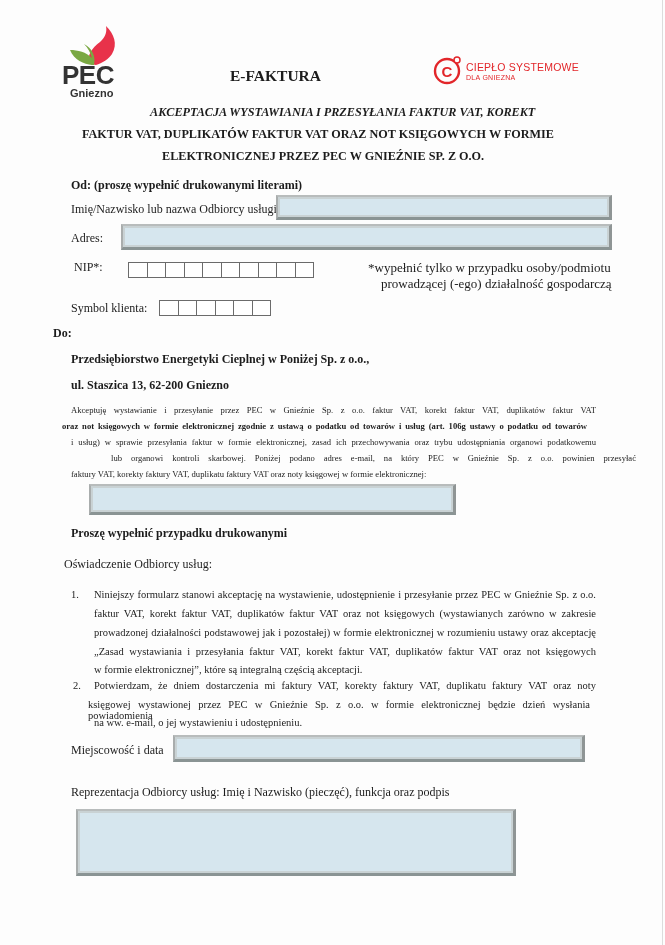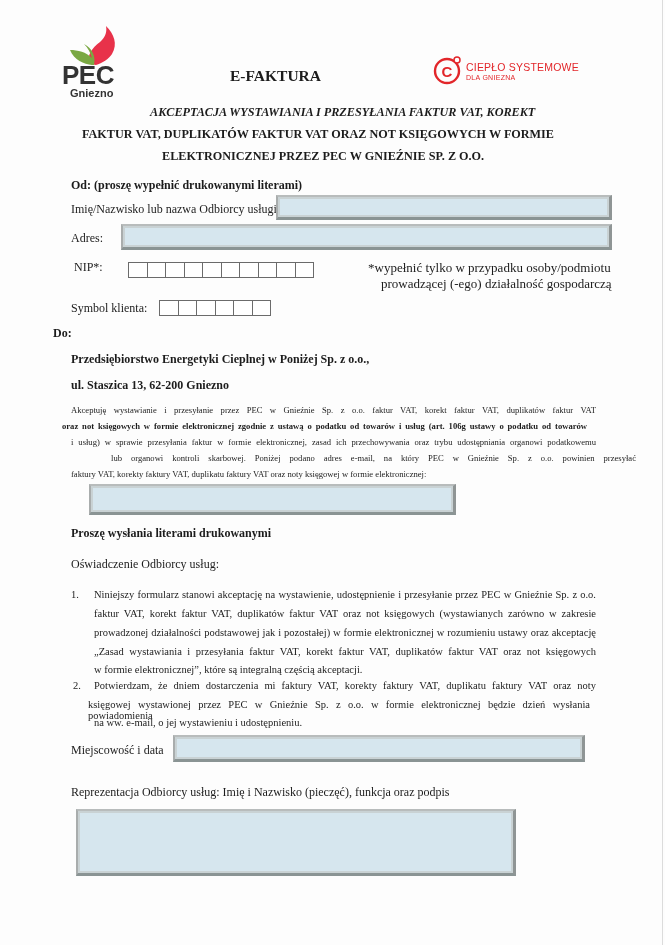--- a/index.html
+++ b/index.html
@@ -117,23 +117,23 @@
 <div class="abs label bold" style="left:71px; top:378px;">ul. Staszica 13, 62-200 Gniezno</div>
 
 <div class="abs small" style="left:71px; top:402px; width:525px;">Akceptuję wystawianie i przesyłanie przez PEC w Gnieźnie Sp. z o.o. faktur VAT, korekt faktur VAT, duplikatów faktur VAT</div>
 <div class="abs small" style="left:62px; top:418px; width:525px;font-weight:bold;">oraz not księgowych w formie elektronicznej zgodnie z ustawą o podatku od towarów i usług (art. 106g ustawy o podatku od towarów</div>
 <div class="abs small" style="left:71px; top:434px; width:525px;">i usług) w sprawie przesyłania faktur w formie elektronicznej, zasad ich przechowywania oraz trybu udostępniania organowi podatkowemu</div>
 <div class="abs small" style="left:71px; top:450px; width:525px;margin-left:40px;">lub organowi kontroli skarbowej. Poniżej podano adres e-mail, na który PEC w Gnieźnie Sp. z o.o. powinien przesyłać</div>
 <div class="abs small last" style="left:71px; top:466px; width:525px;">faktury VAT, korekty faktury VAT, duplikatu faktury VAT  oraz noty księgowej w formie elektronicznej:</div>
 
 <div class="field" style="left:89px; top:484px; width:367px; height:31px;"><span></span></div>
 
-<div class="abs label bold" style="left:71px; top:526px;">Proszę wysłania literami drukowanymi</div>
+<div class="abs label bold" style="left:71px; top:526px;">Proszę wypełnić przypadku drukowanymi</div>
 
-<div class="abs label" style="left:71px; top:557px;">Oświadczenie Odbiorcy usług:</div>
+<div class="abs label" style="left:64px; top:557px;">Oświadczenie Odbiorcy usług:</div>
 
 <div class="abs list-num" style="left:71px; top:589px;">1.</div>
 <div class="abs list-line" style="left:94px; top:589px; width:502px;">Niniejszy formularz stanowi akceptację na wystawienie, udostępnienie i przesyłanie przez PEC w Gnieźnie Sp. z o.o.</div>
 <div class="abs list-line" style="left:94px; top:608px; width:502px;">faktur VAT, korekt faktur VAT, duplikatów faktur VAT oraz not księgowych (wystawianych zarówno w zakresie</div>
 <div class="abs list-line" style="left:94px; top:627px; width:502px;">prowadzonej działalności podstawowej jak i pozostałej) w formie elektronicznej w rozumieniu ustawy oraz akceptację</div>
 <div class="abs list-line" style="left:94px; top:646px; width:502px;">„Zasad wystawiania i przesyłania faktur VAT, korekt faktur VAT, duplikatów faktur VAT oraz not księgowych</div>
 <div class="abs list-line last" style="left:94px; top:664px; width:502px;">w formie elektronicznej”, które są integralną częścią akceptacji.</div>
 
 <div class="abs list-num" style="left:73px; top:680px;">2.</div>
 <div class="abs list-line" style="left:94px; top:680px; width:502px;">Potwierdzam, że dniem dostarczenia mi faktury VAT, korekty faktury VAT, duplikatu faktury VAT oraz noty</div>

